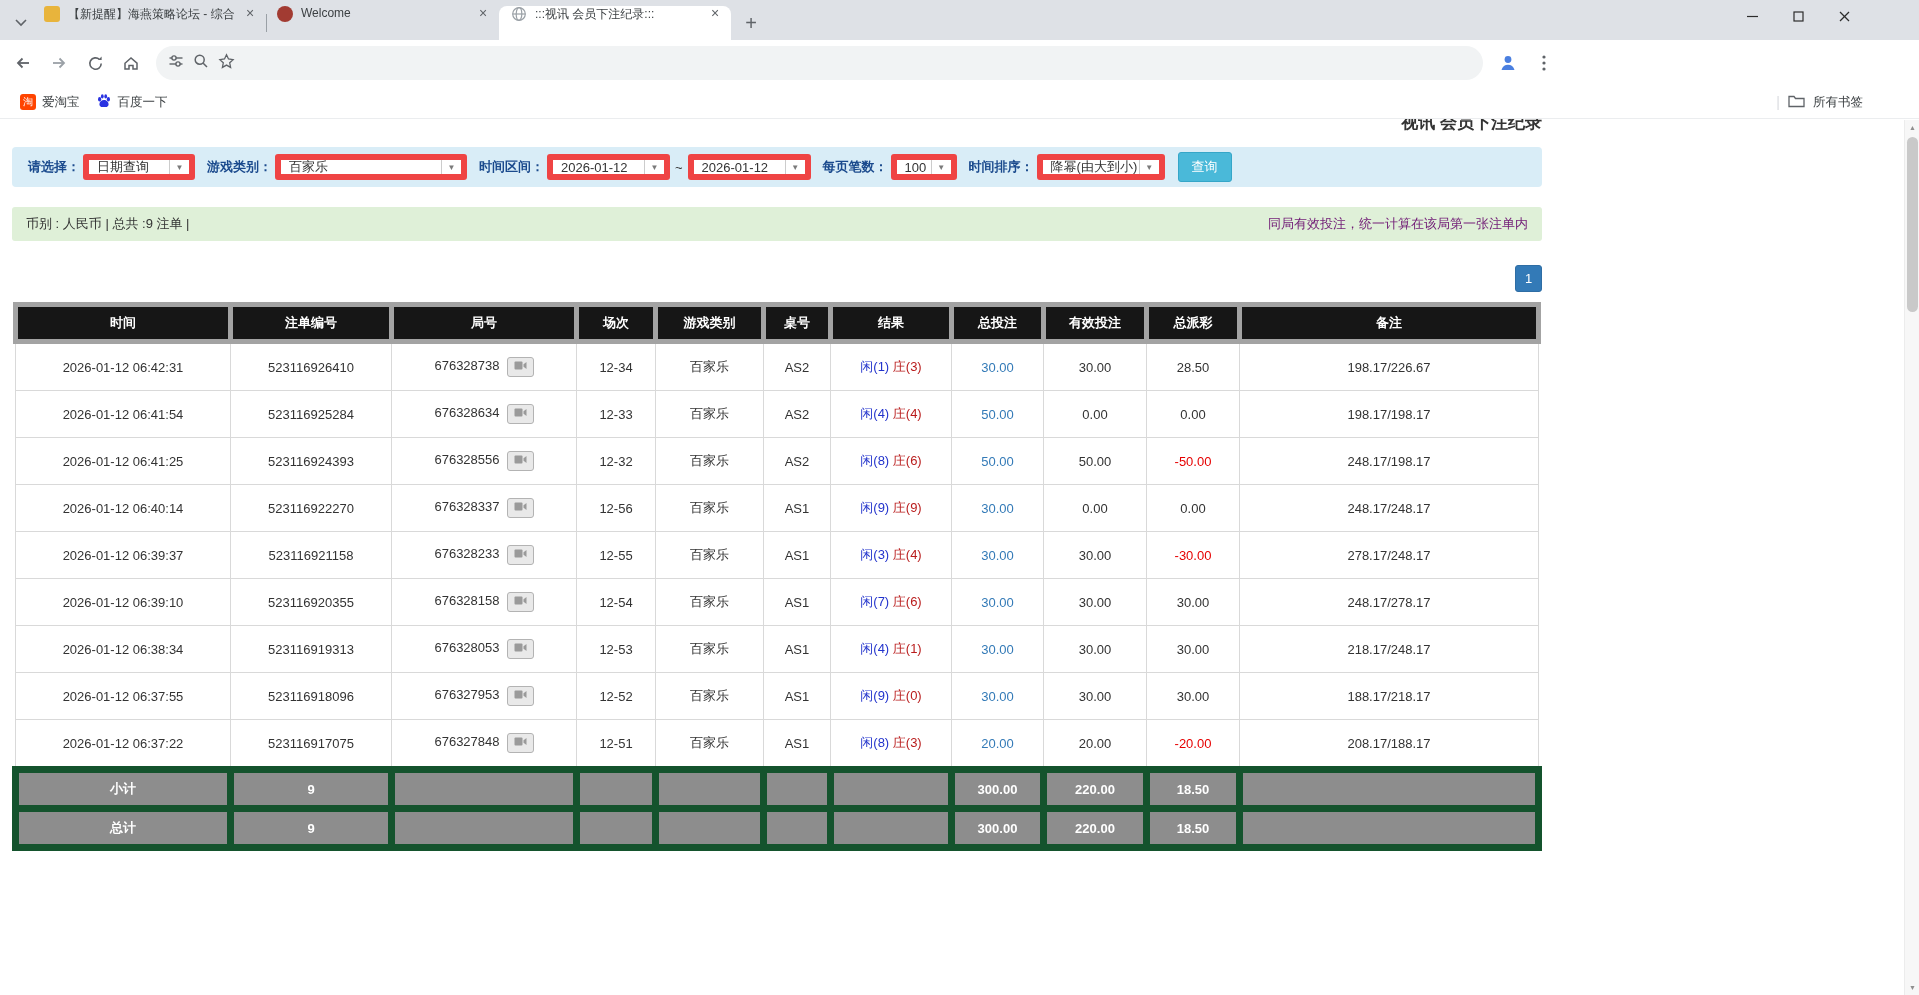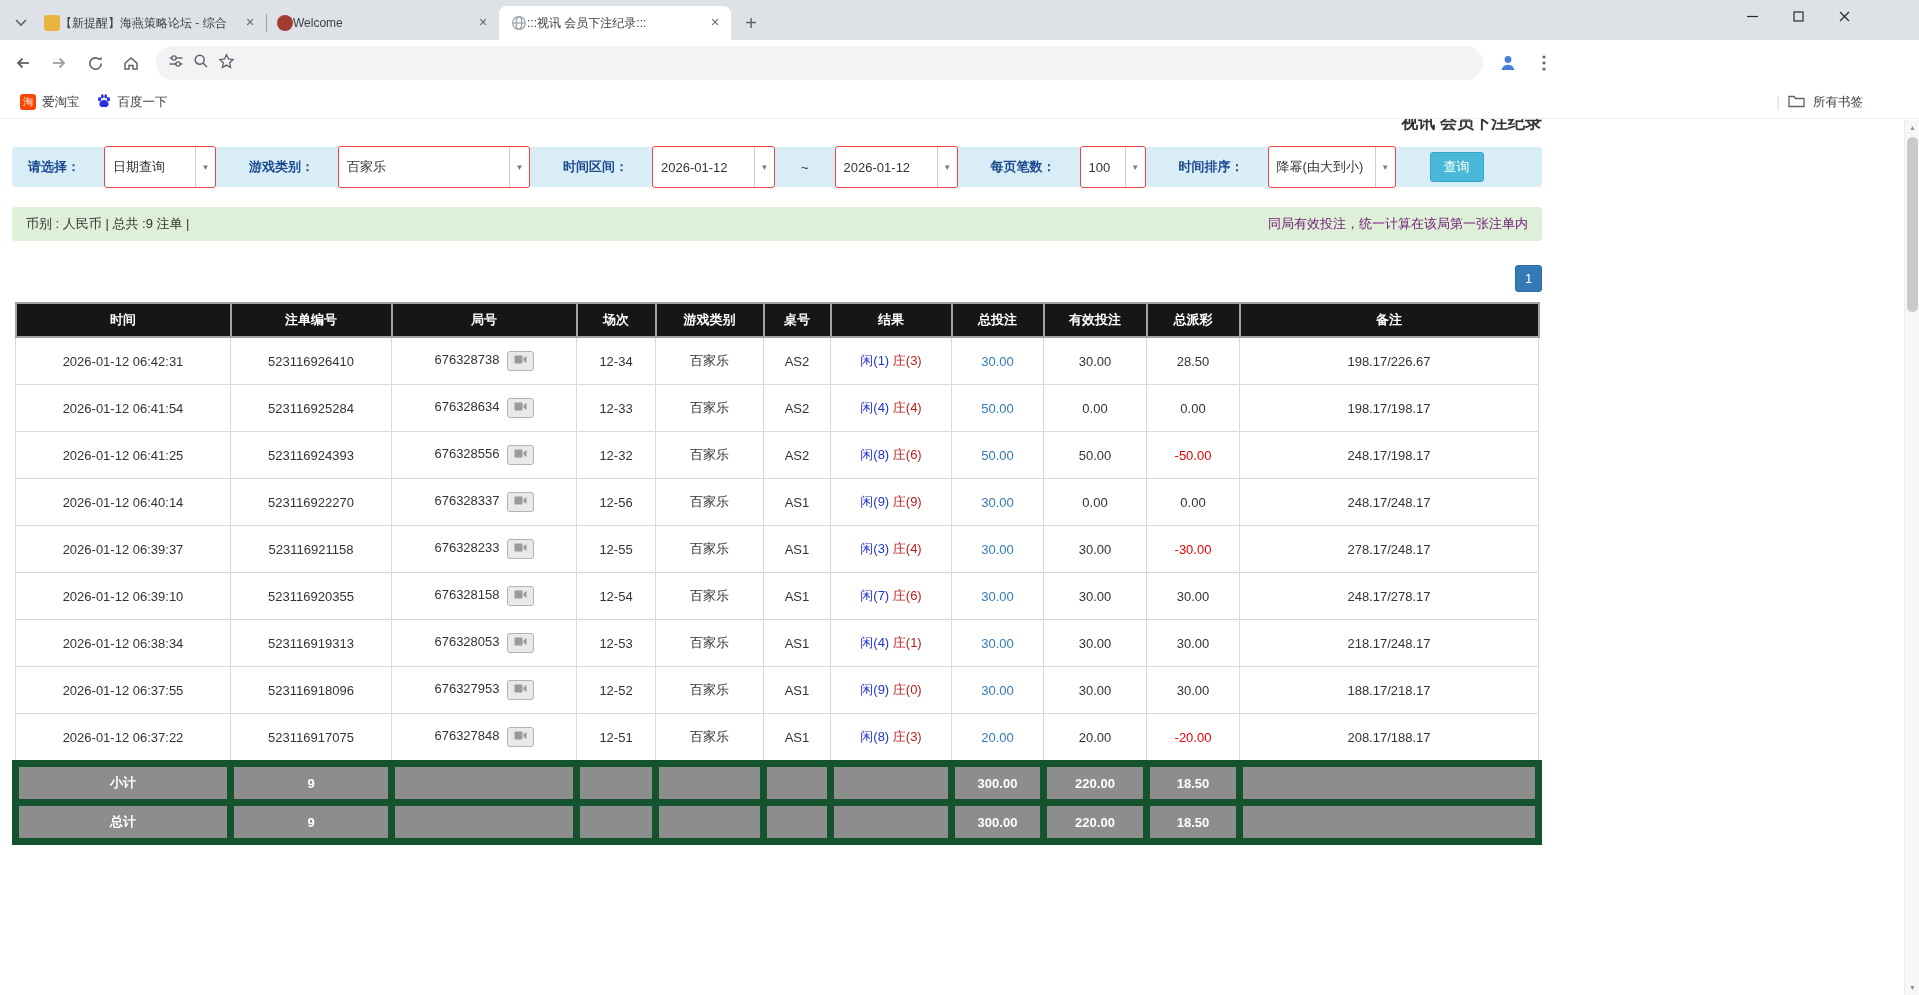--- a/index.html
+++ b/index.html
@@ -2,21 +2,21 @@
 <html><head>
 <meta charset="utf-8">
 <style>
   * { box-sizing: border-box; margin: 0; padding: 0; }
   html, body { width: 1919px; height: 995px; overflow: hidden; background: #fff;
     font-family: "Liberation Sans", "DejaVu Sans", sans-serif; }
 
   
   .tab-strip { height: 40px; background: #dee1e6; display: flex; align-items: flex-end; padding-left: 8px; }
   .tab-chevron { width: 26px; height: 34px; display: flex; align-items: center; justify-content: center; cursor: pointer; }
-  .tab { width: 232px; height: 34px; display: flex; align-items: center; padding: 0 8px 0 10px;
+  .tab { width: 232px; height: 34px; display: flex; gap: 8px; padding: 0 8px 0 10px;
     border-radius: 8px 8px 0 0; font-size: 12px; color: #3c4043; }
   .tab.active { background: #fff; padding-left: 12px; }
   .tab-title { flex: 1; white-space: nowrap; overflow: hidden; }
   .tab-close { width: 16px; height: 16px; line-height: 14px; text-align: center; border-radius: 50%;
     font-size: 14px; color: #5f6368; cursor: pointer; }
   .favicon { width: 16px; height: 16px; flex: 0 0 16px; }
   .fav-gold { background: #e8b43c; border-radius: 3px; }
   .fav-red { background: #a23b32; border-radius: 50%; }
   .tab-divider { width: 1px; height: 18px; background: #9aa0a6; margin-bottom: 8px; }
   .new-tab { width: 28px; height: 28px; margin: 0 0 3px 6px; display: flex; align-items: center; justify-content: center;
@@ -38,43 +38,43 @@
     display: flex; align-items: center; justify-content: center; }
   .bm-right { margin-left: auto; display: flex; align-items: center; gap: 8px; padding-right: 44px; }
   .bm-divider { color: #dadce0; font-size: 14px; }
 
   
   .content { width: 1530px; margin-left: 12px; }
   .title-clip { height: 13px; overflow: hidden; }
   .title-text { font-size: 17px; font-weight: bold; color: #333; margin-top: -8px; white-space: nowrap; text-align: right; }
 
   .filter-bar { margin-top: 15px; background: #d9edf7; border-radius: 4px; height: 40px; display: flex;
-    align-items: center; padding: 0 16px; gap: 24px; font-size: 13px; }
+    align-items: center; padding: 0 16px; gap: 3px; font-size: 13px; }
   .f-label { color: #1a4a8d; font-weight: bold; margin-left: 9px; white-space: nowrap; }
   .f-label.first { margin-left: 0; }
-  .select { background: #fff; border: 1px solid #ef4444; border-radius: 3px; height: 42px; display: flex;
+  .select { background: #fff; border: 6px solid #ef4444; border-radius: 3px; height: 26px; display: flex;
     align-items: center; cursor: pointer; }
   .select .val { flex: 1; padding: 0 8px; color: #333; white-space: nowrap; overflow: hidden; }
   .select .caret { width: 20px; height: 100%; border-left: 1px solid #ccc; display: flex; align-items: center;
     justify-content: center; color: #7a7a7a; font-size: 8px; }
   .tilde { color: #333; margin: 0 2px; }
   .search-btn { margin-left: 10px; background: #4ab9d9; border: 1px solid #35a6c8; color: #fff; font-size: 13px;
     padding: 5px 13px; border-radius: 3px; cursor: pointer; white-space: nowrap; }
 
   .summary-bar { margin-top: 20px; background: #dff0d8; border-radius: 3px; height: 34px; display: flex;
     align-items: center; justify-content: space-between; padding: 0 14px; font-size: 13px; color: #333; }
   .summary-right { color: #701a75; }
 
   .pagination-row { margin-top: 24px; display: flex; justify-content: flex-end; }
   .page-btn { min-width: 27px; height: 27px; background: #337ab7; border: 1px solid #2e6da4; color: #fff;
     font-size: 13px; display: flex; align-items: center; justify-content: center; border-radius: 3px; cursor: pointer; }
 
   .bet-table { margin-top: 10px; width: 1530px; border-collapse: collapse; table-layout: fixed; font-size: 13px; }
   .bet-table th { background: #161616; color: #fff; font-weight: bold; padding: 7px 4px;
-    border: 2px solid #a3a3a3; text-align: center; }
+    border: 5px solid #a3a3a3; text-align: center; }
   .bet-table td { border: 1px solid #d9d9d9; padding: 13px 4px; text-align: center; color: #333; background: #fff;
     overflow: hidden; white-space: nowrap; }
   .bet-table .link-blue { color: #337ab7; cursor: pointer; }
   .bet-table .player { color: #2233cc; }
   .bet-table .banker { color: #b91c1c; }
   .bet-table .neg { color: #e60000; }
   .video-btn { display: inline-block; width: 27px; height: 20px; border: 1px solid #b3b3b3; border-radius: 3px;
     background: #e9e9e9; vertical-align: middle; margin-left: 7px; text-align: center; line-height: 17px; cursor: pointer; }
   tr.summary-row td { background: #8d8d8d; color: #fff; border: 7px solid #14532d; padding: 7px 4px; font-weight: bold; }
 

